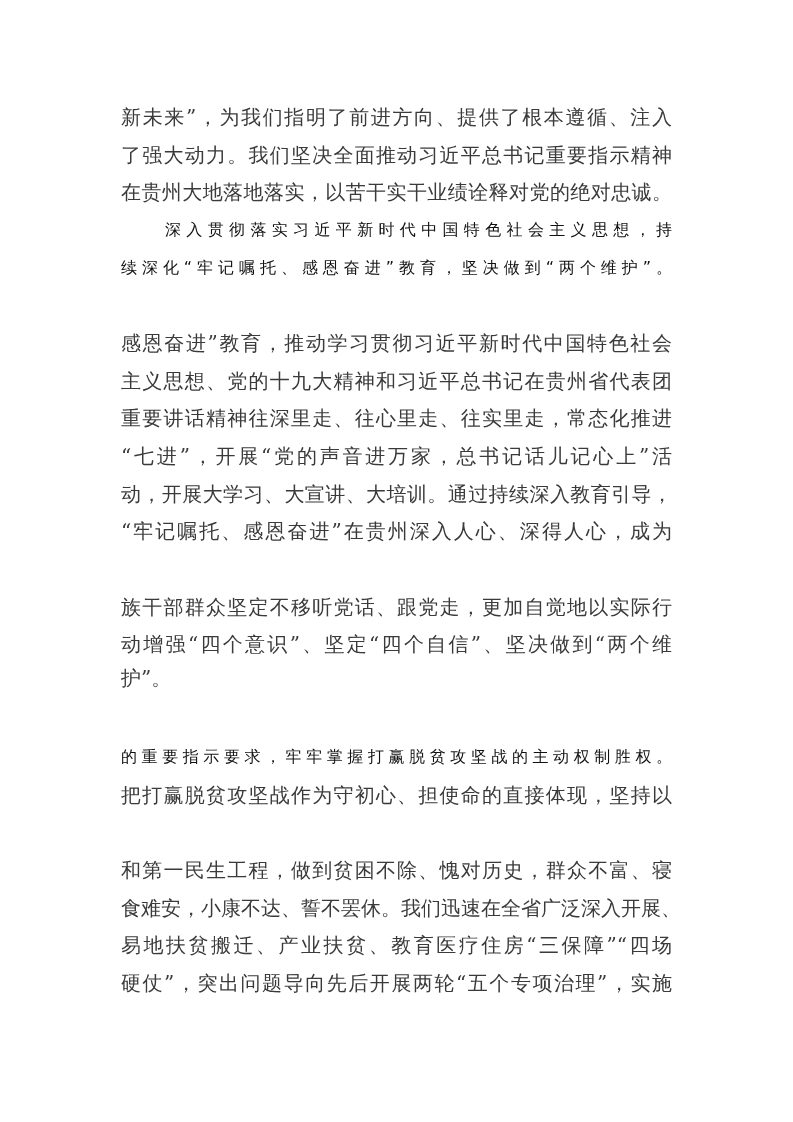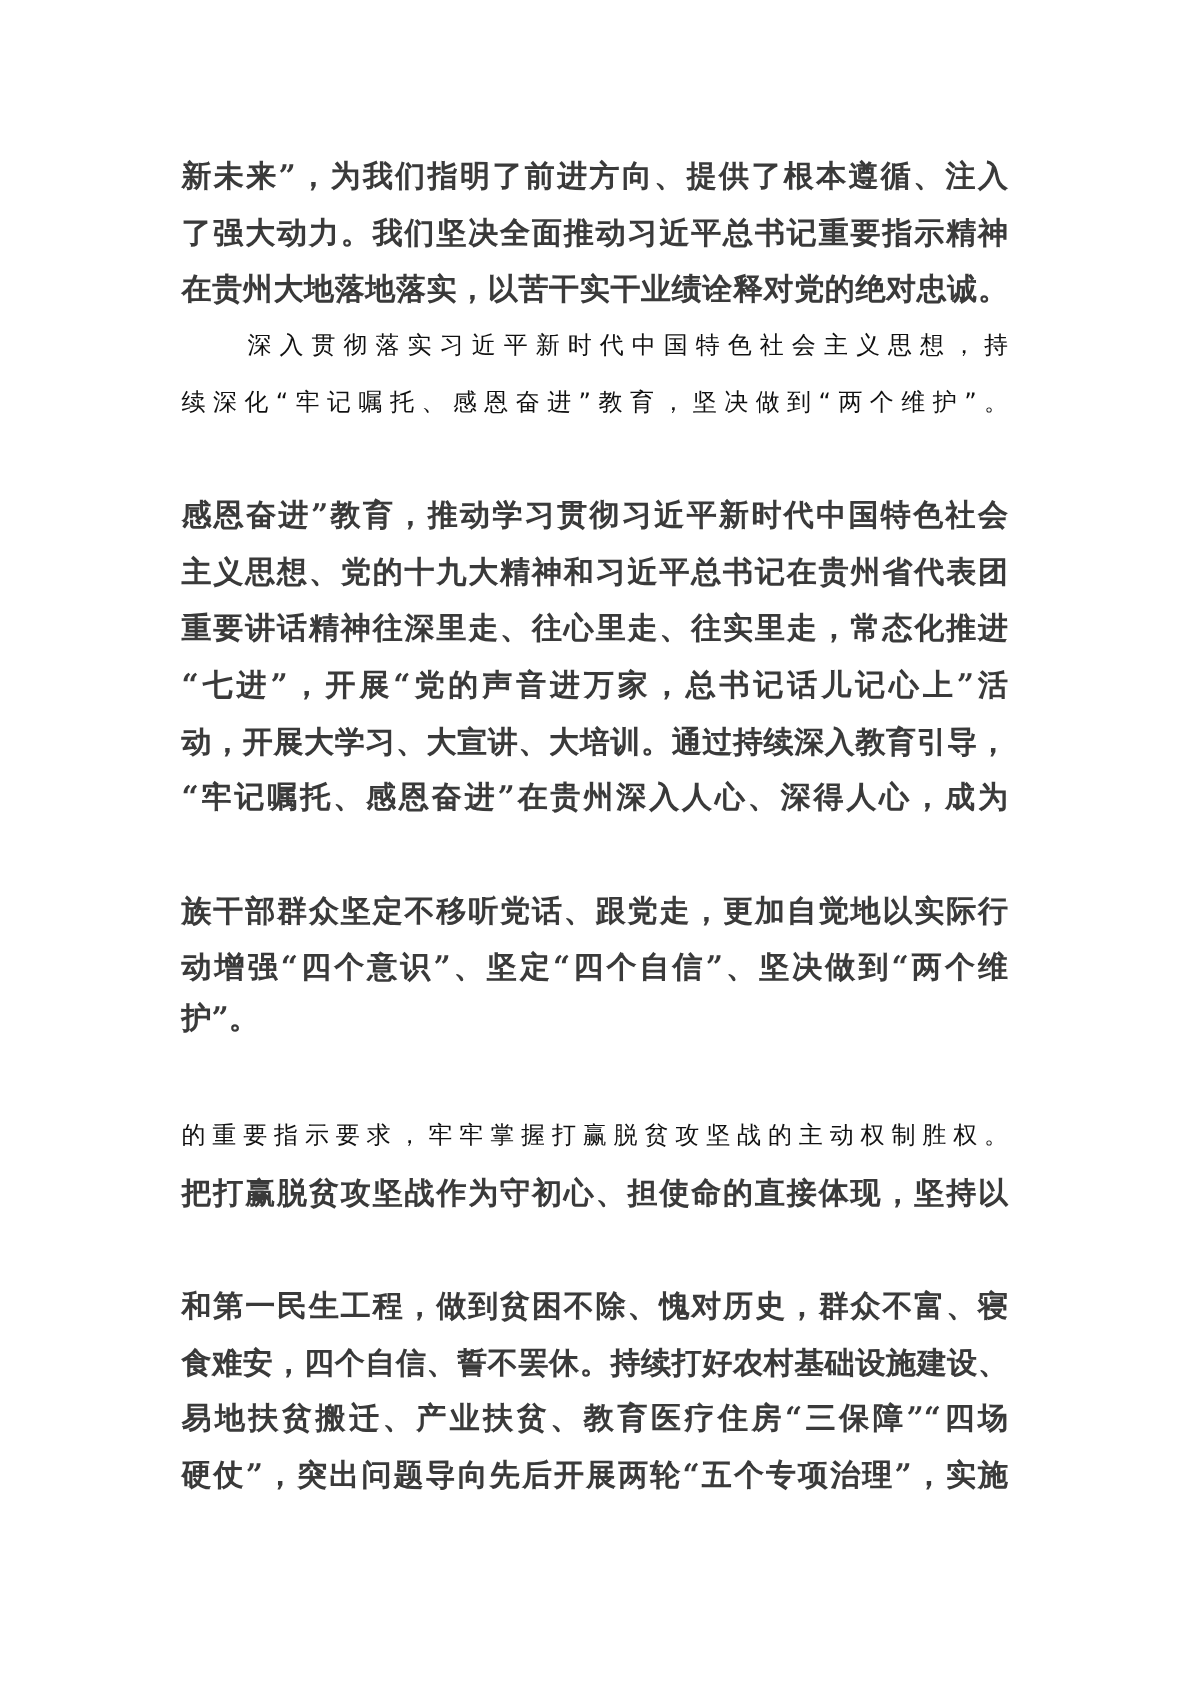--- a/index.html
+++ b/index.html
@@ -11,21 +11,20 @@
     width: 551px;
     height: 30px;
     line-height: 30px;
     font-family: "DejaVu Serif", "Liberation Serif", serif;
     font-size: 20px;
     color: #3a3a3a;
     text-align: justify;
     text-align-last: justify;
     white-space: nowrap;
     overflow: visible;
-    font-weight: bold;
   }
   .line.indent { left: 165px; width: 507px; }
   .line.bold { font-family: "DejaVu Sans", "Liberation Sans", sans-serif; font-weight: normal; color: #111; font-size: 16px; }
   .line.last { text-align-last: left; }
 </style>
 </head>
 <body>
 
 <div class="page">
   <div class="line" style="top:102px">新未来”，为我们指明了前进方向、提供了根本遵循、注入</div>
@@ -38,16 +37,16 @@
   <div class="line" style="top:403px">重要讲话精神往深里走、往心里走、往实里走，常态化推进</div>
   <div class="line" style="top:479px">动，开展大学习、大宣讲、大培训。通过持续深入教育引导，</div>
   <div class="line" style="top:441px">“七进”，开展“党的声音进万家，总书记话儿记心上”活</div>
   <div class="line" style="top:516px">“牢记嘱托、感恩奋进”在贵州深入人心、深得人心，成为</div>
   <div class="line" style="top:592px">族干部群众坚定不移听党话、跟党走，更加自觉地以实际行</div>
   <div class="line" style="top:629px">动增强“四个意识”、坚定“四个自信”、坚决做到“两个维</div>
   <div class="line last" style="top:663px">护”。</div>
   <div class="line bold" style="top:742px">的重要指示要求，牢牢掌握打赢脱贫攻坚战的主动权制胜权。</div>
   <div class="line" style="top:780px">把打赢脱贫攻坚战作为守初心、担使命的直接体现，坚持以</div>
   <div class="line" style="top:855px">和第一民生工程，做到贫困不除、愧对历史，群众不富、寝</div>
-  <div class="line" style="top:893px">食难安，四个自信、誓不罢休。持续打好农村基础设施建设、</div>
+  <div class="line" style="top:893px">食难安，小康不达、誓不罢休。我们迅速在全省广泛深入开展、</div>
   <div class="line" style="top:930px">易地扶贫搬迁、产业扶贫、教育医疗住房“三保障”“四场</div>
   <div class="line" style="top:968px">硬仗”，突出问题导向先后开展两轮“五个专项治理”，实施</div>
 </div>
 
 </body></html>

